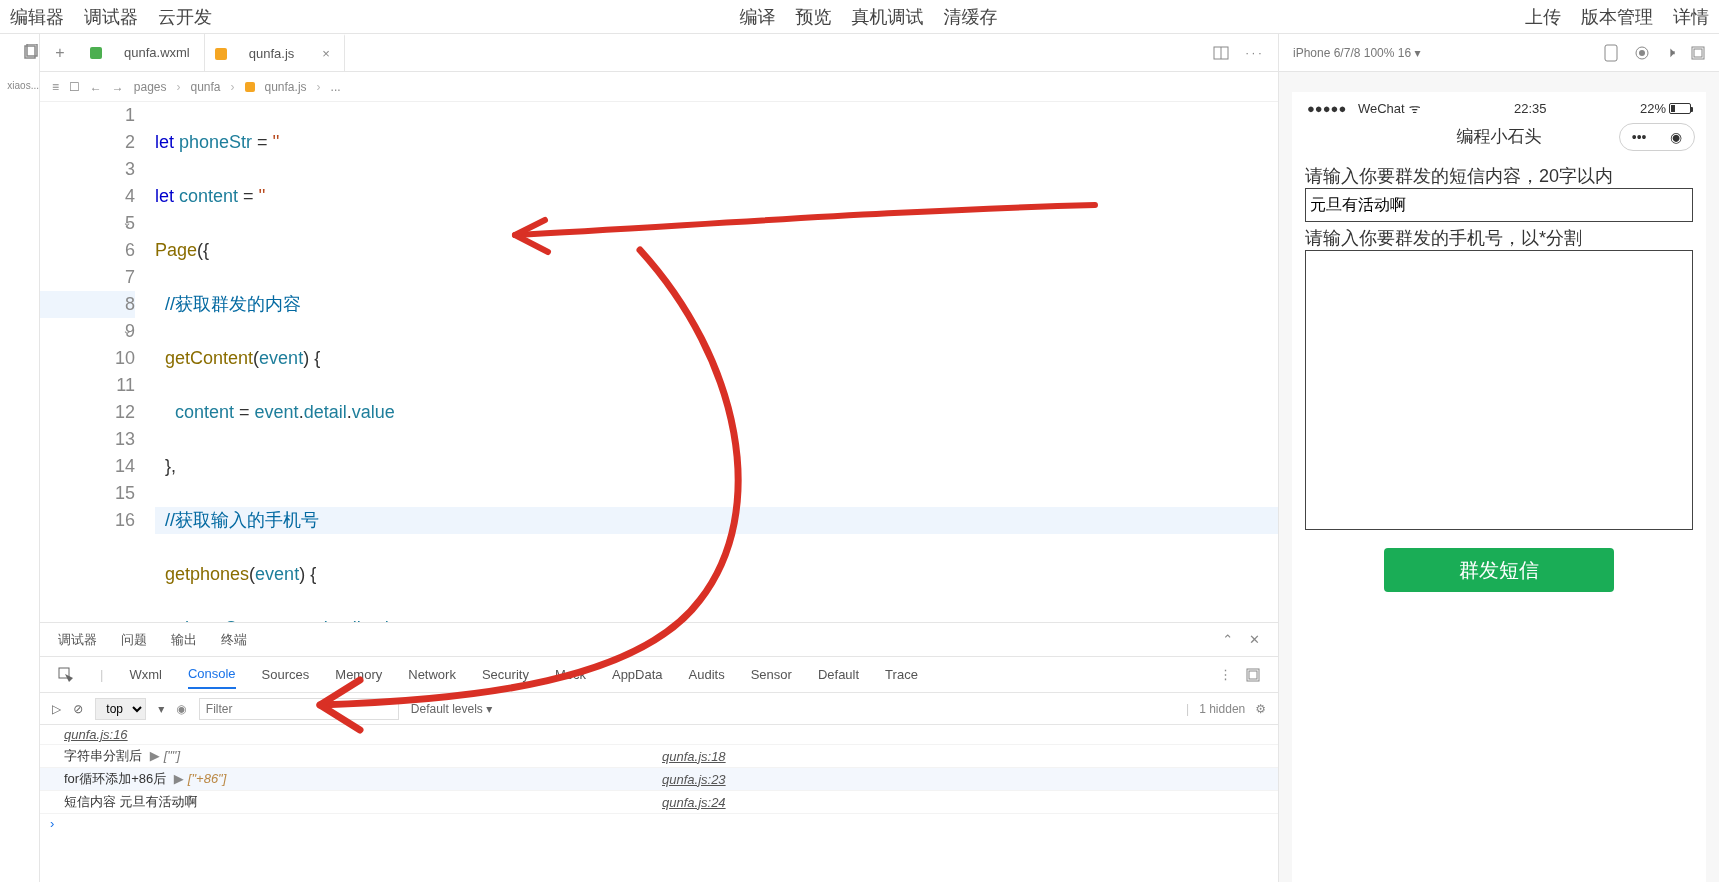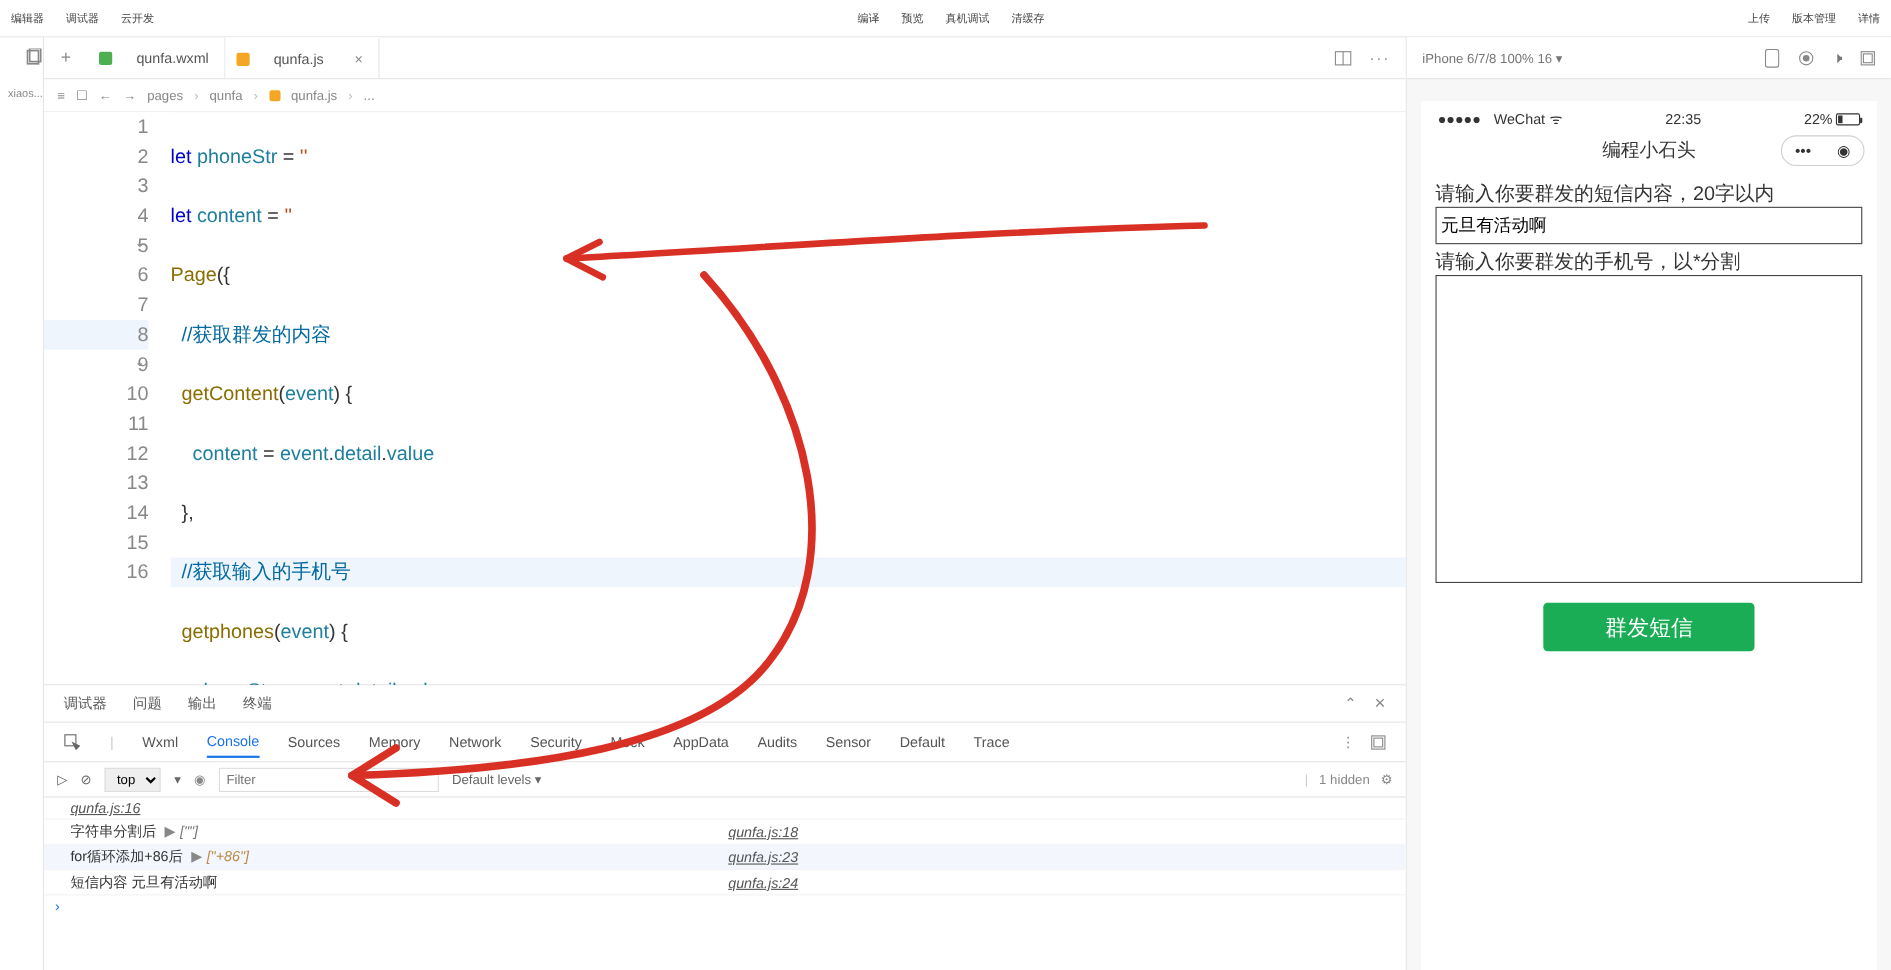--- a/index.html
+++ b/index.html
@@ -1,17 +1,17 @@
 <!DOCTYPE html>
 <html><head>
 <meta charset="utf-8">
 <style>
 * { margin:0; padding:0; box-sizing:border-box; font-family:"Segoe UI","Microsoft YaHei",sans-serif; }
 body { display:flex; flex-direction:column; width:1719px; height:882px; overflow:hidden; background:#fff; color:#333; }
-.topbar { display:flex; justify-content:space-between; align-items:center; height:34px; border-bottom:1px solid #e5e5e5; padding:0 10px; font-size:10px; color:#444; }
+.topbar { display:flex; justify-content:space-between; align-items:center; height:34px; border-bottom:1px solid #e5e5e5; padding:0 10px; font-size:18px; color:#444; }
 .topbar .grp { display:flex; gap:20px; }
 .topbar .itm { cursor:pointer; }
 .main { flex:1; display:flex; min-height:0; }
 .side { width:40px; border-right:1px solid #e5e5e5; display:flex; flex-direction:column; align-items:flex-end; padding-top:10px; gap:20px; font-size:10px; color:#888; }
 .side .icn { width:16px; height:16px; }
 .editor { flex:1; display:flex; flex-direction:column; min-width:0; border-right:1px solid #e5e5e5; }
 .tabs { display:flex; align-items:center; height:38px; border-bottom:1px solid #e5e5e5; font-size:13px; color:#555; }
 .tabs .plus { width:40px; text-align:center; color:#888; cursor:pointer; font-size:16px; }
 .tabs .tab { display:flex; align-items:center; padding:0 14px 0 10px; height:100%; gap:22px; cursor:pointer; border-right:1px solid #e5e5e5; }
 .tabs .tab.active { background:#fff; border-top:2px solid #fff; position:relative; }
@@ -73,21 +73,21 @@
 .battbox::after { content:""; position:absolute; right:-3px; top:3px; width:2px; height:5px; background:#333; border-radius:0 1px 1px 0; }
 .battbox .fill { position:absolute; left:1px; top:1px; bottom:1px; width:22%; background:#333; }
 .titlebar { display:flex; align-items:center; justify-content:center; padding:6px 10px 12px; position:relative; font-size:17px; }
 .titlebar .caps { position:absolute; right:10px; display:flex; gap:6px; }
 .cap { width:36px; height:28px; border:1px solid #d0d0d0; border-radius:16px; display:flex; align-items:center; justify-content:center; font-size:14px; background:#fff; }
 .cap.dual { width:76px; justify-content:space-around; }
 .formarea { padding:0 12px; display:flex; flex-direction:column; }
 .formarea .lbl { font-size:18px; margin-top:4px; }
 .formarea input[type=text] { border:1px solid #444; height:26px; padding:16px 4px; font-size:16px; width:100%; }
 .formarea textarea { border:1px solid #444; height:280px; padding:4px; font-size:16px; width:100%; resize:none; }
-.sendbtn { margin:18px auto 0; width:192px; height:44px; background:#1aad56; color:#fff; font-size:20px; border:none; border-radius:4px; display:flex; align-items:center; justify-content:center; cursor:pointer; }
+.sendbtn { margin:18px auto 0; width:230px; height:44px; background:#1aad56; color:#fff; font-size:20px; border:none; border-radius:4px; display:flex; align-items:center; justify-content:center; cursor:pointer; }
 svg { display:block; }
 .arrow-overlay { position:fixed; pointer-events:none; z-index:999; }
 </style>
 </head>
 <body>
 
 <div class="topbar">
   <div class="grp">
     <span class="itm">编辑器</span>
     <span class="itm">调试器</span>

